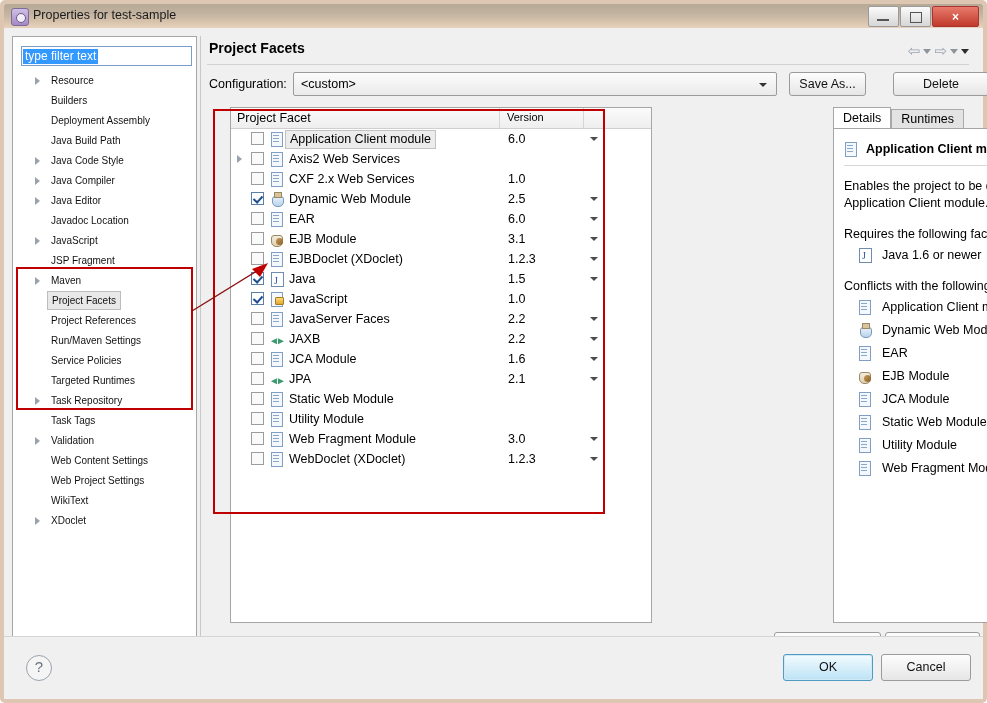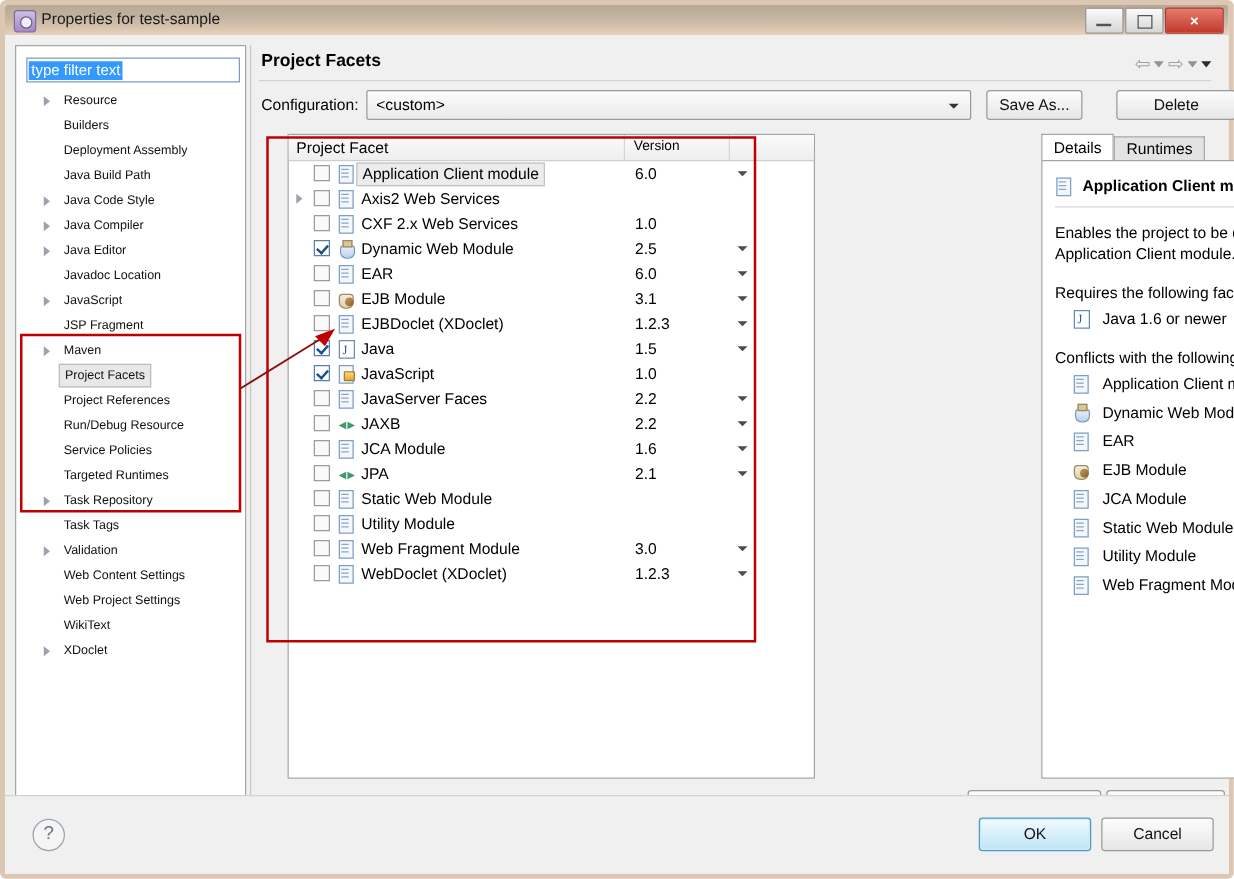--- a/index.html
+++ b/index.html
@@ -162,21 +162,21 @@
           <div class="tnode"><span class="lbl">Java Build Path</span></div>
           <div class="tnode"><span class="arw"></span><span class="lbl">Java Code Style</span></div>
           <div class="tnode"><span class="arw"></span><span class="lbl">Java Compiler</span></div>
           <div class="tnode"><span class="arw"></span><span class="lbl">Java Editor</span></div>
           <div class="tnode"><span class="lbl">Javadoc Location</span></div>
           <div class="tnode"><span class="arw"></span><span class="lbl">JavaScript</span></div>
           <div class="tnode"><span class="lbl">JSP Fragment</span></div>
           <div class="tnode"><span class="arw"></span><span class="lbl">Maven</span></div>
           <div class="tnode sel"><span class="lbl">Project Facets</span></div>
           <div class="tnode"><span class="lbl">Project References</span></div>
-          <div class="tnode"><span class="lbl">Run/Debug Resource</span></div>
+          <div class="tnode"><span class="lbl">Run/Maven Settings</span></div>
           <div class="tnode"><span class="lbl">Service Policies</span></div>
           <div class="tnode"><span class="lbl">Targeted Runtimes</span></div>
           <div class="tnode"><span class="arw"></span><span class="lbl">Task Repository</span></div>
           <div class="tnode"><span class="lbl">Task Tags</span></div>
           <div class="tnode"><span class="arw"></span><span class="lbl">Validation</span></div>
           <div class="tnode"><span class="lbl">Web Content Settings</span></div>
           <div class="tnode"><span class="lbl">Web Project Settings</span></div>
           <div class="tnode"><span class="lbl">WikiText</span></div>
           <div class="tnode"><span class="arw"></span><span class="lbl">XDoclet</span></div>
         </div>

